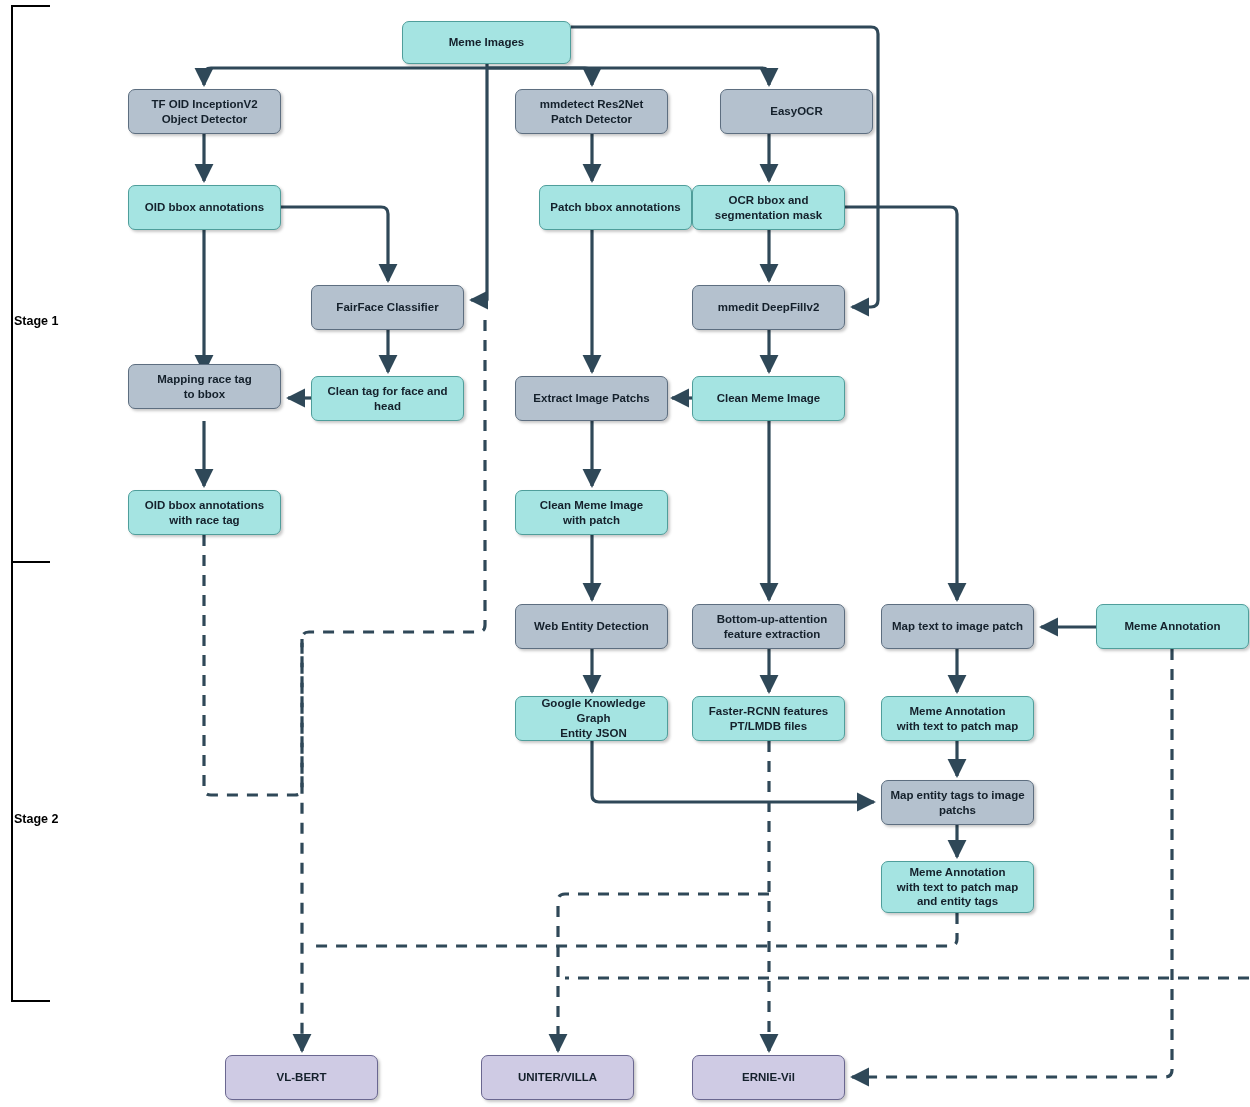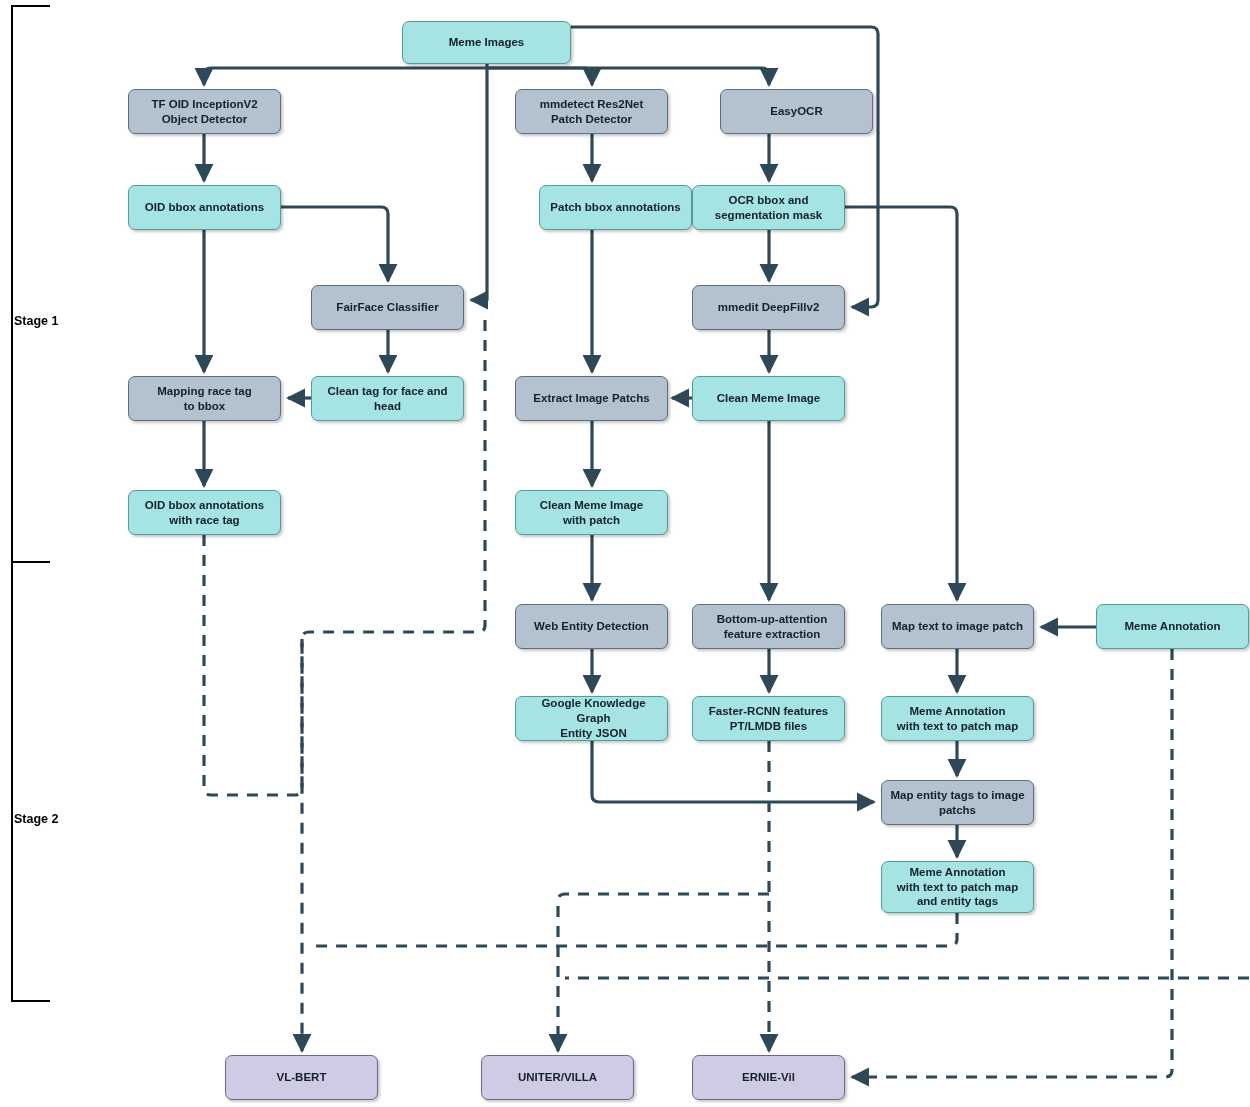--- a/index.html
+++ b/index.html
@@ -126,21 +126,21 @@
       <div class="node cyan" style="left: 692px; top: 185px; width: 153px; height: 45px;">
         <span>OCR bbox and
 segmentation mask</span>
       </div>
       <div class="node gray" style="left: 311px; top: 285px; width: 153px; height: 45px;">
         <span>FairFace Classifier</span>
       </div>
       <div class="node gray" style="left: 692px; top: 285px; width: 153px; height: 45px;">
         <span>mmedit DeepFillv2</span>
       </div>
-      <div class="node gray" style="left: 128px; top: 376px; width: 153px; height: 45px;">
+      <div class="node gray" style="left: 128px; top: 364px; width: 153px; height: 45px;">
         <span>Mapping race tag
 to bbox</span>
       </div>
       <div class="node cyan" style="left: 311px; top: 376px; width: 153px; height: 45px;">
         <span>Clean tag for face and head</span>
       </div>
       <div class="node gray" style="left: 515px; top: 376px; width: 153px; height: 45px;">
         <span>Extract Image Patchs</span>
       </div>
       <div class="node cyan" style="left: 692px; top: 376px; width: 153px; height: 45px;">

